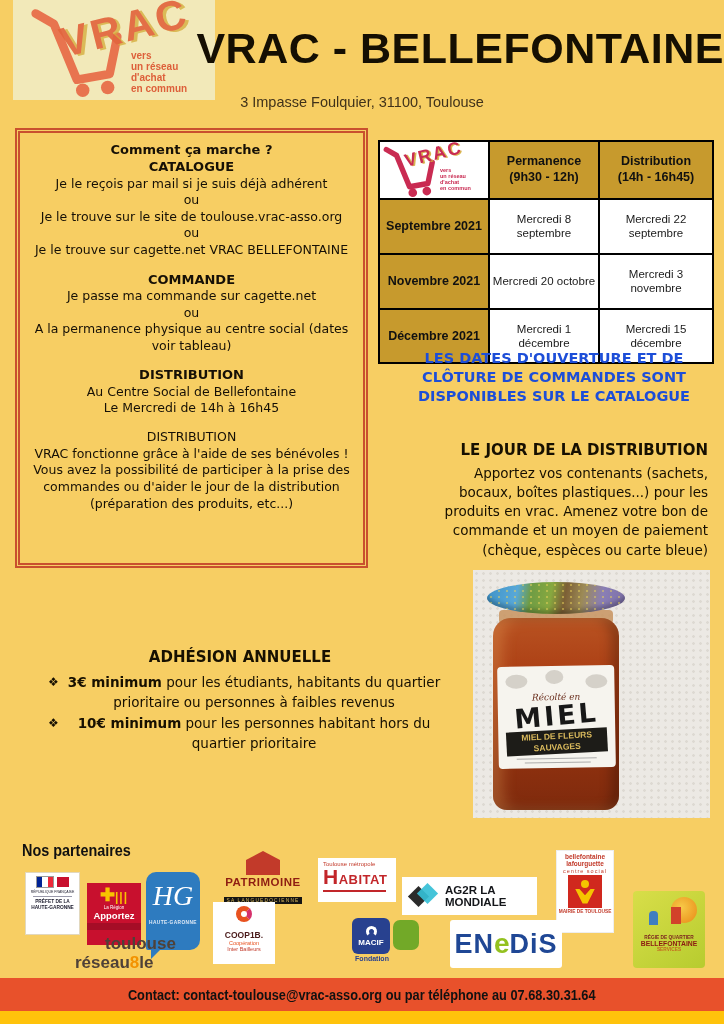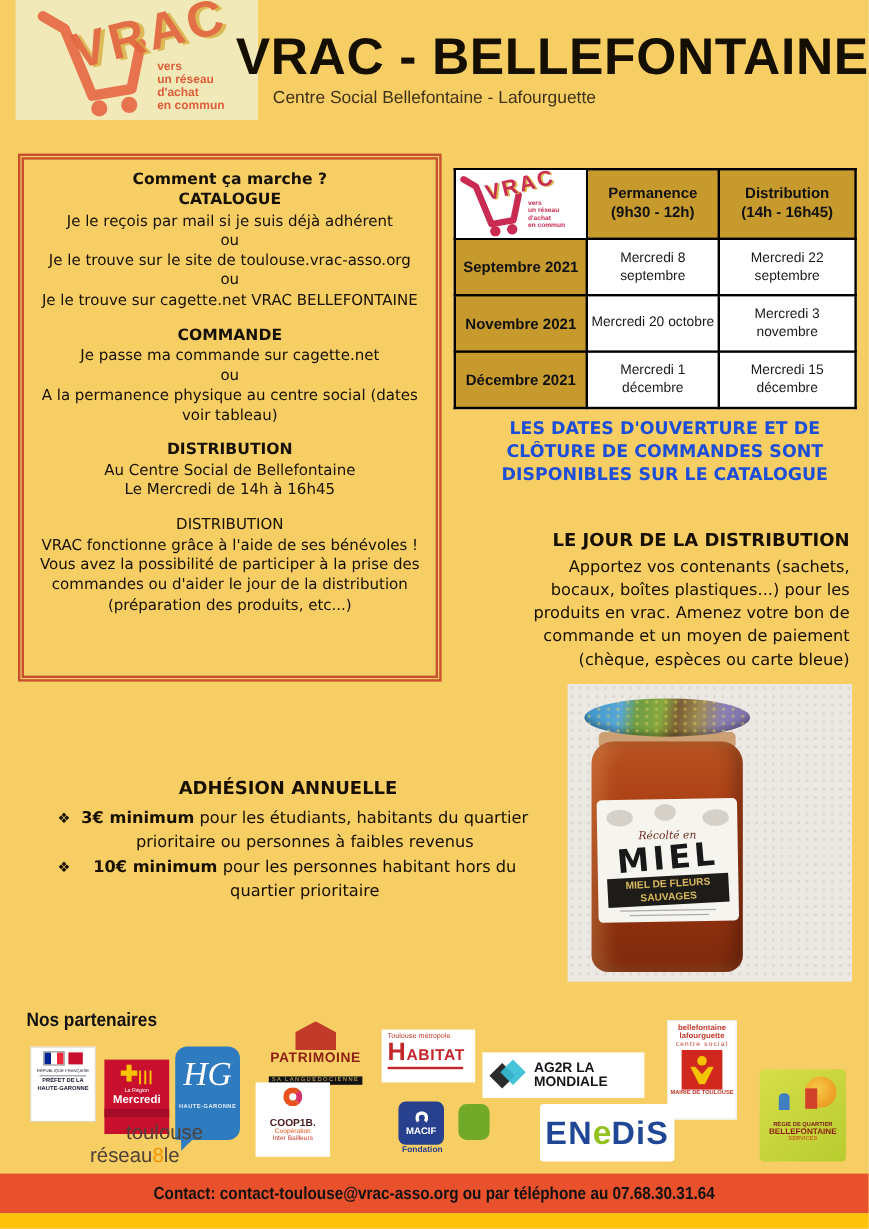--- a/index.html
+++ b/index.html
@@ -21,21 +21,21 @@
 
   
   #how-box{position:absolute;left:15px;top:128px;width:353px;height:440px;
            border:5px double #C9502E;padding:8px 12px;text-align:center;
            font-family:"DejaVu Sans",sans-serif;font-size:12.5px;line-height:1.33;color:#161006;overflow:hidden;}
   #how-box .blk.h{font-weight:700;font-size:13px;}
   #how-box .blk.gap{height:12px;}
 
   
   #schedule{position:absolute;left:378px;top:140px;width:334px;border-collapse:collapse;table-layout:fixed;background:#fff;}
-  #schedule td,#schedule th{border:2px solid #000;text-align:center;vertical-align:middle;padding:1px 2px;}
+  #schedule td,#schedule th{border:2px solid #000;text-align:center;vertical-align:middle;padding:12px 2px;}
   #schedule .gold{background:#C79A2D;font-weight:700;font-size:12.5px;line-height:1.25;color:#111;}
   #schedule .logo-cell{background:#fff;position:relative;padding:0;height:58px;}
   #schedule tr.data-row td{height:47px;}
   #schedule td.month{background:#C79A2D;font-weight:700;font-size:12.5px;color:#111;}
   #schedule td.date{font-size:11.5px;line-height:1.25;color:#1a1a1a;background:#fff;}
   .col-m{width:110px;} .col-p{width:110px;} .col-d{width:114px;}
   .mini-logo{position:relative;width:100%;height:56px;overflow:hidden;}
   .mini-cart{position:absolute;left:2px;top:1px;width:54px;height:54px;}
   .mini-vrac{position:absolute;left:24px;top:2px;font-weight:700;font-size:18px;color:#C92B52;
              transform:rotate(-14deg);letter-spacing:2px;text-shadow:1.5px 1px 0 rgba(213,173,60,.9);}
@@ -121,35 +121,35 @@
   #logo-centre-social{left:556px;top:850px;width:58px;height:83px;background:#fff;border:1px solid #EEE;
         text-align:center;padding:2px 1px;}
   .cs1{font-size:6.5px;font-weight:700;color:#C23A2A;line-height:7px;}
   .cs3{font-size:5.5px;color:#C23A2A;letter-spacing:1px;margin:1px 0;}
   .cs-square{width:34px;height:33px;margin:1px auto;background:#D0281E;display:flex;flex-direction:column;
         align-items:center;justify-content:center;}
   .cs-head{width:8px;height:8px;border-radius:50%;background:#F5C400;}
   .cs-body{width:20px;height:15px;background:#F5C400;margin-top:1px;
         clip-path:polygon(0 0,20% 0,50% 45%,80% 0,100% 0,62% 100%,38% 100%);}
   .cs4{font-size:4.8px;font-weight:700;color:#C23A2A;margin-top:1px;}
-  #logo-toulouse-metropole{left:75px;top:934px;width:140px;height:44px;color:#4F4138;font-weight:400;
+  #logo-toulouse-metropole{left:75px;top:934px;width:140px;height:44px;color:#4F4138;font-weight:700;
         font-size:17px;line-height:19px;}
   .tm-line1{margin-left:30px;} .tm-orange{color:#F39200;}
   #logo-coop1b{left:213px;top:902px;width:62px;height:62px;background:#fff;text-align:center;padding-top:4px;}
   .cp-ring{width:16px;height:16px;border:5px solid #E8521F;border-right-color:#D6306B;border-radius:50%;margin:0 auto;}
   .cp-name{font-size:8.5px;font-weight:700;color:#4A1A1A;margin-top:8px;}
   .cp-sub1{font-size:5.5px;color:#E8521F;} .cp-sub2{font-size:5.5px;color:#C23A2A;}
   #logo-chalets{left:289px;top:899px;width:52px;height:68px;}
   .ch-tri{position:absolute;left:4px;top:0;width:0;height:0;border-left:44px solid transparent;border-bottom:30px solid #3E9B35;}
   .ch-lime{position:absolute;left:4px;top:30px;width:14px;height:16px;background:#B5CC34;}
   .ch-orange{position:absolute;left:18px;top:30px;width:18px;height:16px;background:#D97B2A;}
   .ch-teal{position:absolute;left:36px;top:14px;width:12px;height:32px;background:#2AA5A0;}
   .ch-band{position:absolute;left:0;top:48px;width:52px;height:14px;background:#2AA5A0;color:#fff;
         font-size:8.5px;font-weight:700;line-height:14px;text-align:center;}
-  #logo-macif{left:332px;top:918px;width:76px;height:56px;display:flex;gap:1px;align-items:flex-start;justify-content:space-between;}
+  #logo-macif{left:352px;top:918px;width:76px;height:56px;display:flex;gap:1px;align-items:flex-start;}
   .mc-left{width:40px;text-align:center;}
   .mc-blue{width:38px;height:36px;background:#28418F;border-radius:6px;display:flex;flex-direction:column;
         align-items:center;justify-content:center;}
   .mc-arc{width:11px;height:11px;border:3px solid #fff;border-bottom-color:transparent;border-radius:50%;}
   .mc-name{font-size:8px;font-weight:700;color:#fff;margin-top:1px;}
   .mc-fond{font-size:7px;font-weight:700;color:#28418F;margin-top:1px;}
   .mc-green{width:26px;height:30px;background:#72A928;border-radius:7px;margin-top:2px;}
   #logo-enedis{left:450px;top:920px;width:112px;height:48px;background:#fff;border-radius:3px;
         display:flex;align-items:center;justify-content:center;font-weight:700;}
   .en-blue{color:#1F4795;font-size:27px;letter-spacing:1px;}
@@ -184,21 +184,21 @@
     <div class="brand-vrac">VRAC</div>
     <div class="taglines">
 
     <div>vers</div>
         <div>un réseau</div>
         <div>d'achat</div>
         <div>en commun</div>
       </div>
   </div>
   <div class="page-title">VRAC - BELLEFONTAINE</div>
-  <div class="subtitle" id="subtitle1">Centre Social Bellefontaine - Lafourguette</div>
+  <div class="subtitle" id="subtitle2">3 Impasse Foulquier, 31100, Toulouse</div>
 
   <div id="how-box">
 
   <div class="blk h">Comment ça marche ?</div>
       <div class="blk h">CATALOGUE</div>
       <div class="blk t">Je le reçois par mail si je suis déjà adhérent</div>
       <div class="blk t">ou</div>
       <div class="blk t">Je le trouve sur le site de toulouse.vrac-asso.org</div>
       <div class="blk t">ou</div>
       <div class="blk t">Je le trouve sur cagette.net VRAC BELLEFONTAINE</div>
@@ -321,21 +321,21 @@
     </div>
     <div class="pf-line1">RÉPUBLIQUE FRANÇAISE</div>
     <div class="pf-rule"></div>
     <div class="pf-line">PRÉFET DE LA</div>
     <div class="pf-line">HAUTE-GARONNE</div>
   </div>
 
   <div class="logo" id="logo-occitanie">
     <div><span class="oc-cross">✚</span><span class="oc-bars">|||</span></div>
     <div class="oc-region">La Région</div>
-    <div class="oc-name">Mercredi</div>
+    <div class="oc-name">Apportez</div>
     <div class="oc-band"></div>
   </div>
 
   <div class="logo" id="logo-hg">
     <div class="hg-text">HG</div>
     <div class="hg-caption">HAUTE-GARONNE</div>
   </div>
 
   <div class="logo" id="logo-patrimoine">
     <div class="pat-house"></div>

